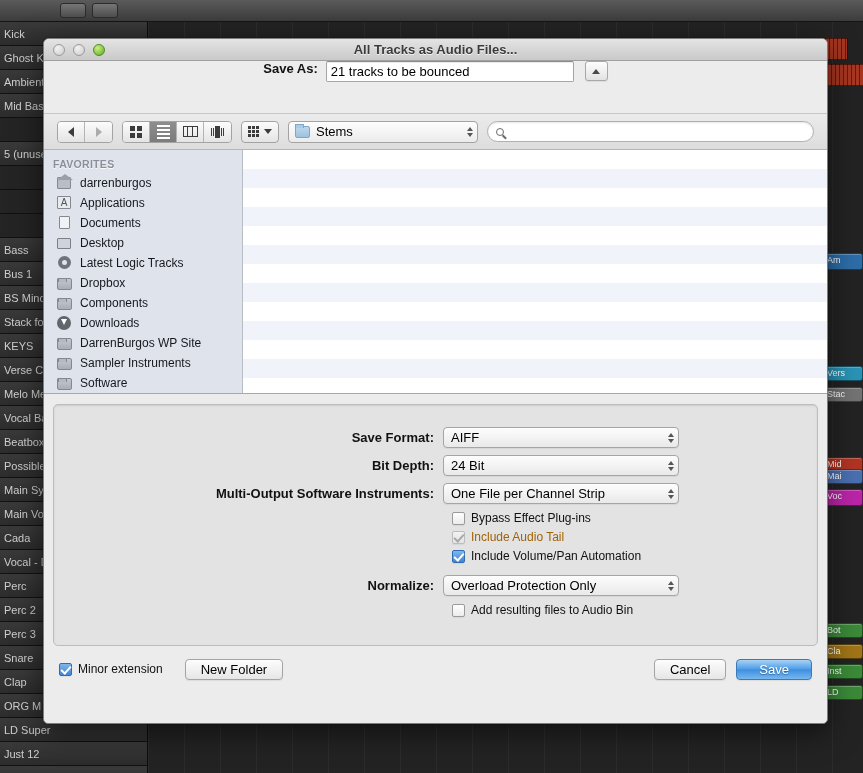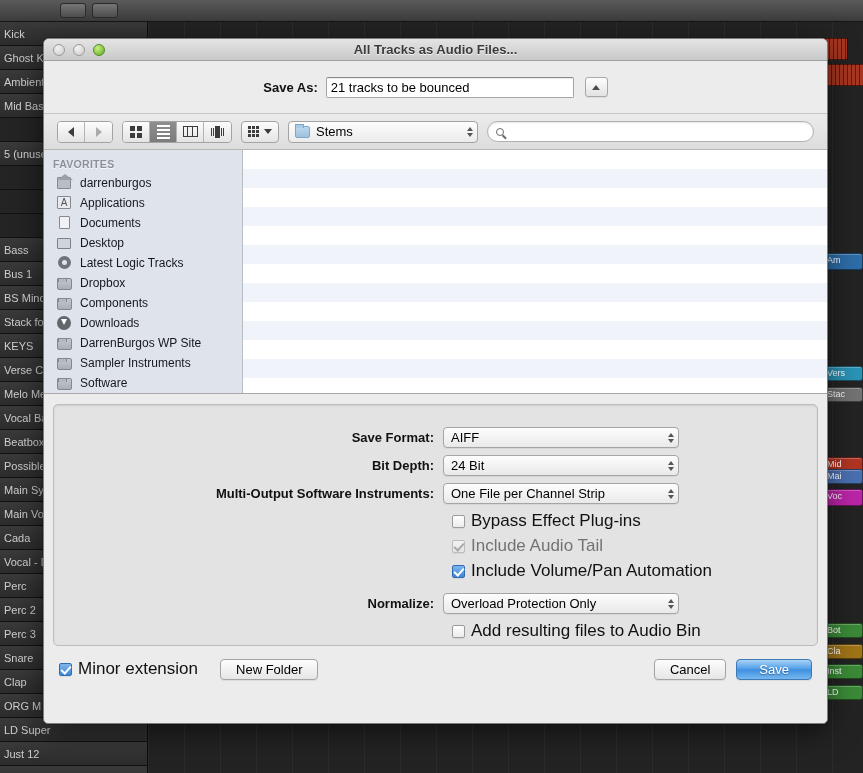--- a/index.html
+++ b/index.html
@@ -92,21 +92,21 @@
     border: 1px solid #9a9a9a;
     background: radial-gradient(circle at 35% 30%, #f2f2f2, #cbcbcb);
   }
   .light.green {
     border-color: #4e8c28;
     background: radial-gradient(circle at 35% 30%, #c9f07e, #5faa26);
   }
 
   
   .saveas-row {
-    height: 52px; display: flex; align-items: center; justify-content: center;
+    height: 52px; display: flex; justify-content: center;
     background: #ececec;
   }
   .saveas-label { font-size: 13px; font-weight: bold; margin-right: 8px; color: #111; }
   .saveas-input {
     width: 248px; height: 21px;
     border: 1px solid #a6a6a6; border-top-color: #8c8c8c;
     background: #fff; border-radius: 2px;
     font-size: 13px; padding: 0 4px; color: #000;
     font-family: "Liberation Sans", sans-serif;
     box-shadow: inset 0 1px 1px rgba(0,0,0,0.09);
@@ -328,22 +328,22 @@
   .cbx.on::after, .cbx.dis::after {
     content: ''; position: absolute; left: 3px; top: 0px;
     width: 4px; height: 8px; border: solid #fff;
     border-width: 0 2px 2px 0; transform: rotate(42deg);
   }
   .cbx.dis {
     background: linear-gradient(#f2f2f2, #e4e4e4);
     border-color: #bcbcbc;
   }
   .cbx.dis::after { border-color: #a8a8a8; }
-  .cb-label { font-size: 17px; color: #111; }
-  .cb-label.dim { color: #737373; }
+  .cb-label { font-size: 12px; color: #111; }
+  .cb-label.dim { color: #a16207; }
 
   
   .footer {
     height: 46px; display: flex; align-items: center;
     padding: 0 15px; gap: 10px;
     background: #ececec;
   }
   .btn {
     height: 21px; padding: 0 15px; font-size: 13px;
     background: linear-gradient(#fdfdfd, #e6e6e6);

